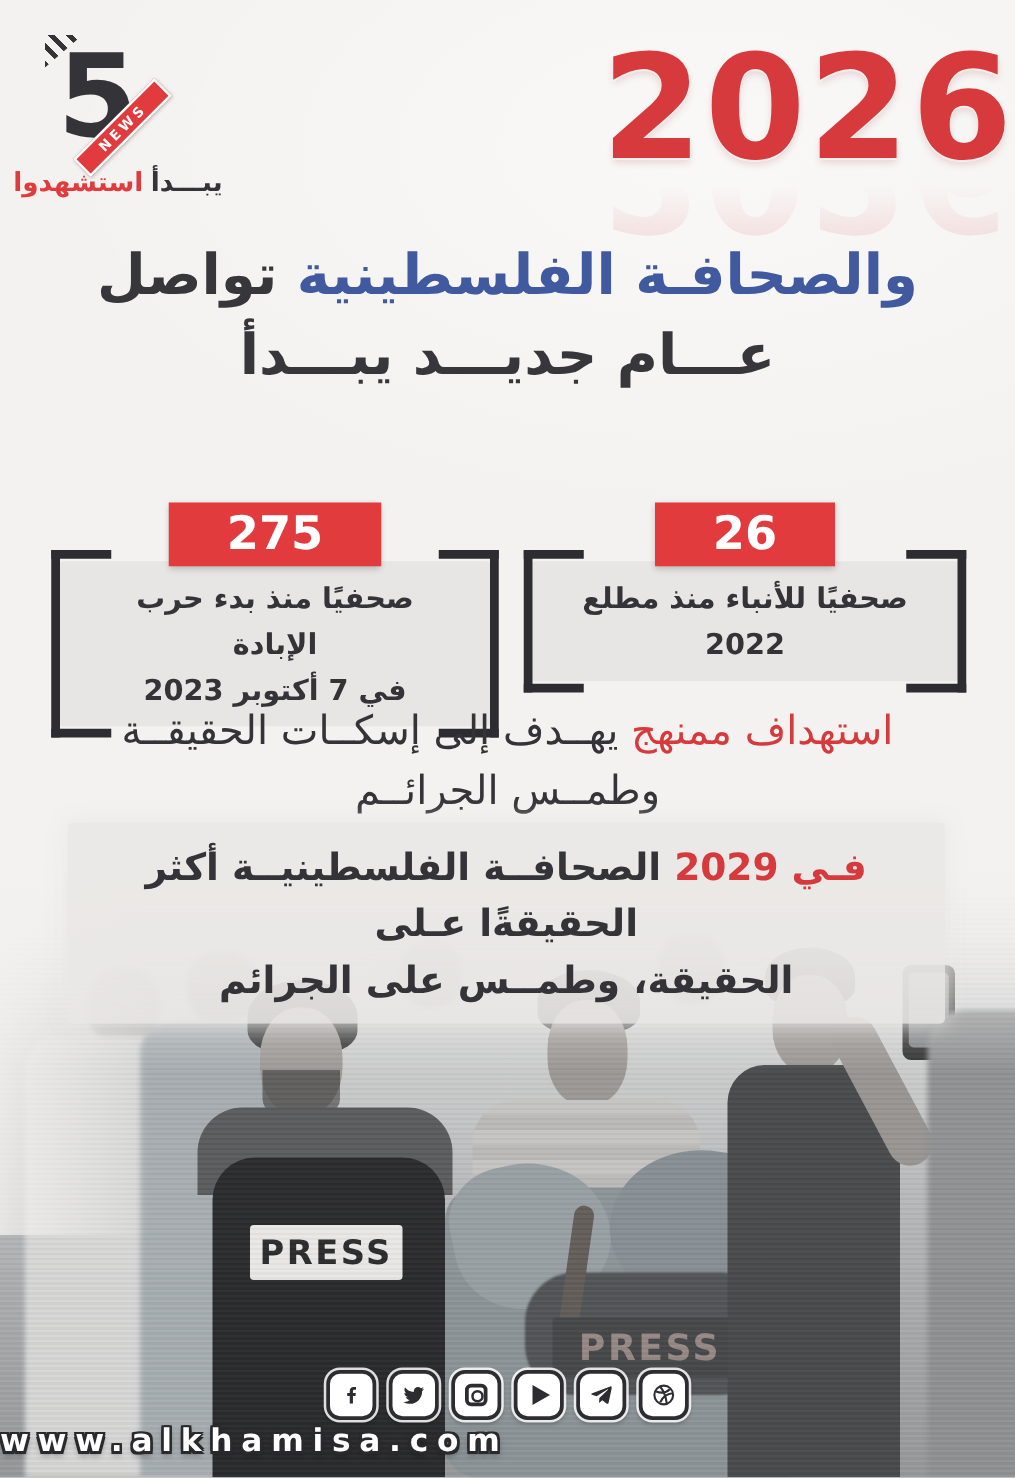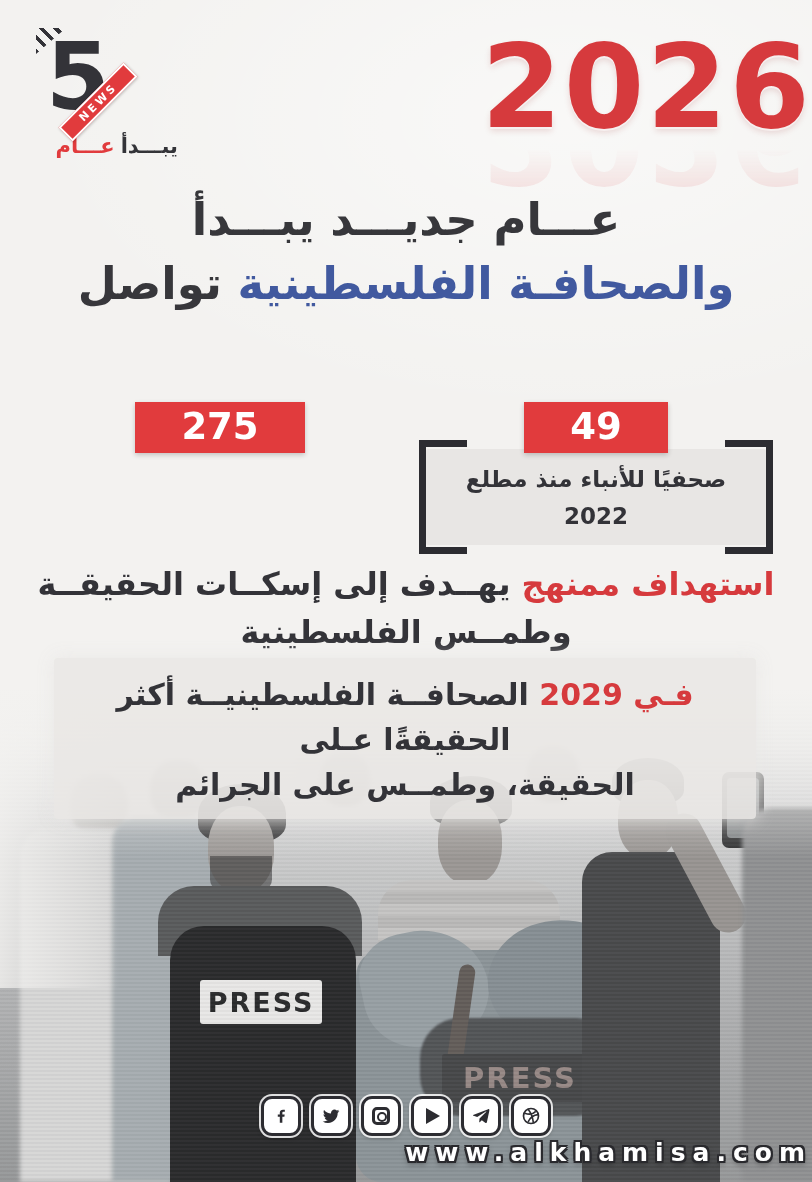--- a/index.html
+++ b/index.html
@@ -82,21 +82,21 @@
     font-weight:800;color:#333338;font-size:23px;line-height:1.6;
     border-radius:2px;
   }
   .bracket{position:absolute;top:-9px;bottom:-9px;width:48px;pointer-events:none}
   .bracket.bl{left:-7px;border:7px solid var(--ink);border-right:none}
   .bracket.br{right:-7px;border:7px solid var(--ink);border-left:none}
 
   
   .message1{
     position:absolute;top:560px;left:0;width:100%;text-align:center;direction:rtl;
-    font-weight:700;font-size:32px;line-height:1.5;color:#333338;z-index:2;
+    font-weight:400;font-size:32px;line-height:1.5;color:#333338;z-index:2;
   }
   .message1 .m-red{color:var(--red)}
   .band{
     position:absolute;top:658px;left:54px;width:702px;z-index:2;
     background:rgba(233,231,229,.88);border-radius:4px;
     padding:14px 18px 12px;text-align:center;direction:rtl;
     font-weight:800;font-size:30px;line-height:1.5;color:#333338;
     box-shadow:0 0 18px rgba(233,231,229,.9);
   }
   .band .m-red{color:var(--red)}
@@ -129,72 +129,78 @@
     display:flex;align-items:center;justify-content:center;color:var(--ink);
     box-shadow:0 0 0 2px rgba(255,255,255,.85),0 2px 4px rgba(0,0,0,.35);
   }
   .sicon svg{display:block}
   .ig-box{width:18px;height:18px;border:3px solid var(--ink);border-radius:5px;position:relative}
   .ig-box::after{content:"";position:absolute;left:2px;top:2px;width:6px;height:6px;
     border:2.5px solid var(--ink);border-radius:50%}
   .play-tri{width:0;height:0;border-left:14px solid var(--ink);
     border-top:8px solid transparent;border-bottom:8px solid transparent;margin-left:3px}
   .website{
-    position:absolute;left:0;top:1138px;width:100%;text-align:right;z-index:3;
+    position:absolute;left:0;top:1138px;width:100%;text-align:left;z-index:3;
     color:#fff;font-weight:800;font-size:25px;letter-spacing:7px;
     text-shadow:
       2px 0 0 #2a2a2e,-2px 0 0 #2a2a2e,0 2px 0 #2a2a2e,0 -2px 0 #2a2a2e,
       2px 2px 0 #2a2a2e,-2px -2px 0 #2a2a2e,2px -2px 0 #2a2a2e,-2px 2px 0 #2a2a2e,
       0 3px 6px rgba(0,0,0,.5);
   }
 </style>
 </head>
 <body>
 
 <div class="canvas">
 
   <div class="logo">
     <div class="logo-five">
       <div class="hatch"></div>
       <div class="five">5</div>
       <div class="ribbon">NEWS</div>
     </div>
-    <div class="logo-tag"><span class="t-dark">يبـــدأ</span><span class="t-red">عـــام</span></div>
+    <div class="logo-tag"><span class="t-dark">يبـــدأ</span><span class="t-red">استشهدوا</span></div>
   </div>
 
   <div class="hero">
     <div class="year">2026</div>
     <div class="year-mirror">2026</div>
   </div>
 
   <div class="headline">
-    <div>عـــام جديـــد يبـــدأ</div>
     <div><span class="hl-blue">والصحافـة الفلسطينية</span>
       <span>تواصل</span></div>
+    <div>عـــام جديـــد يبـــدأ</div>
   </div>
 
   <div class="stats">
     <div class="stat stat-left">
       <div class="badge">275</div>
+      <div class="panel">
+        <span class="bracket bl"></span>
+        <span class="bracket br"></span>
+        <div>صحفيًا منذ بدء حرب الإبادة</div>
+        <div>في 7 أكتوبر 2023</div>
+      </div>
     </div>
     <div class="stat stat-right">
-      <div class="badge">49</div>
+      <div class="badge">26</div>
       <div class="panel">
         <span class="bracket bl"></span>
         <span class="bracket br"></span>
         <div>صحفيًا للأنباء منذ مطلع</div>
         <div>2022</div>
       </div>
     </div>
   </div>
 
   <div class="message1">
     <div><span class="m-red">استهداف ممنهج</span>
       <span>يهــدف إلى إسكــات الحقيقــة</span></div>
-    <div>وطمــس الفلسطينية</div>
+    <div>وطمــس الجرائــم</div>
   </div>
 
   <div class="band">
     <div><span class="m-red">فـي 2029</span>
       <span>الصحافــة الفلسطينيــة أكثر الحقيقةًا عـلى</span></div>
     <div>الحقيقة، وطمــس على الجرائم</div>
   </div>
 
   <div class="photo">
     <div class="photo-inner">

